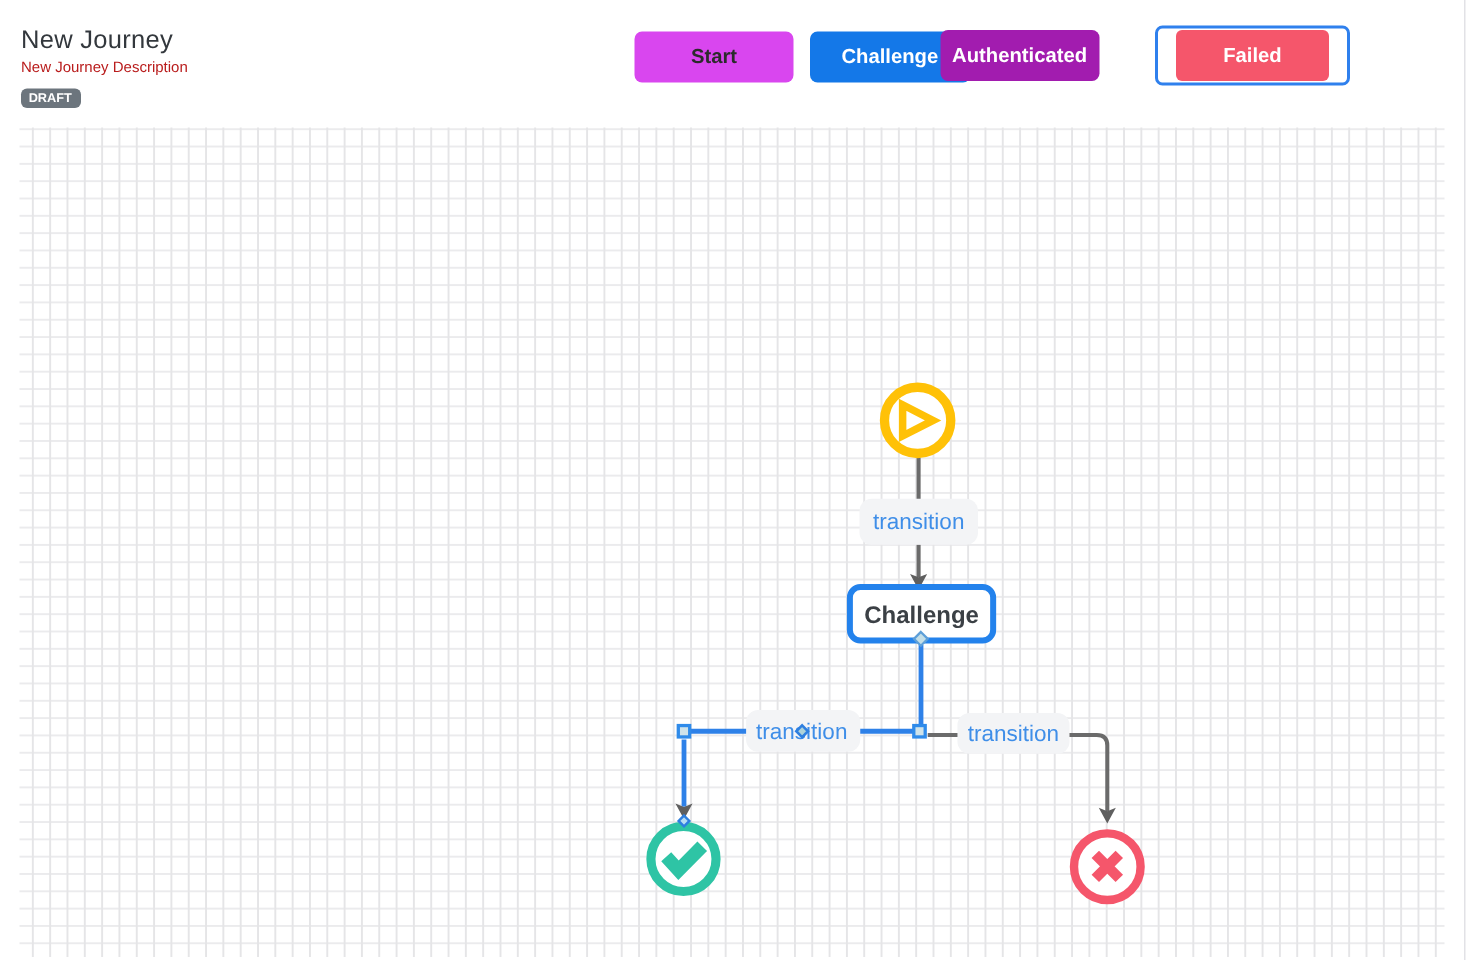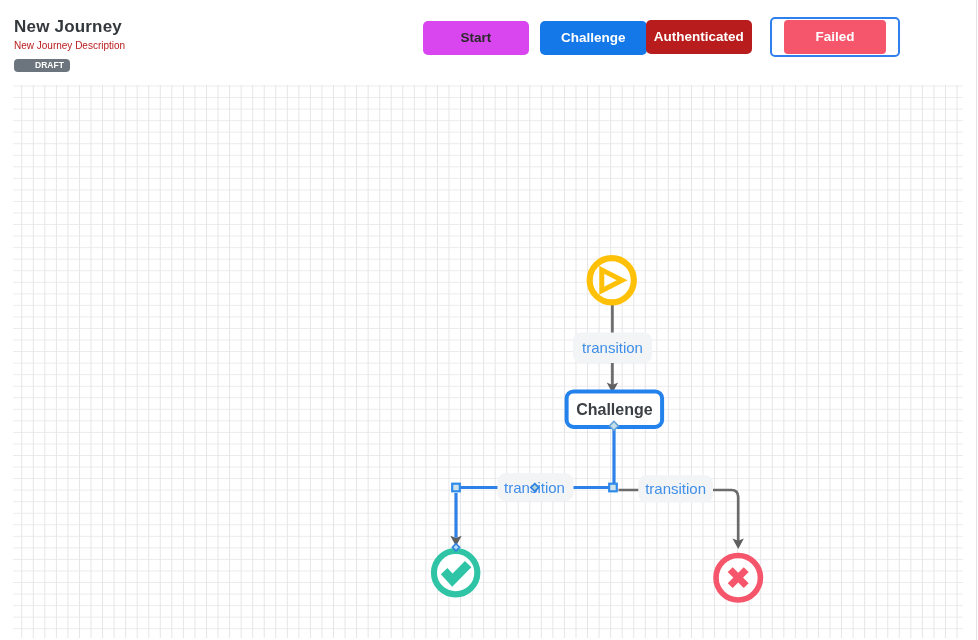--- a/index.html
+++ b/index.html
@@ -1,26 +1,26 @@
 <!DOCTYPE html>
 <html><head>
 <meta charset="utf-8">
 <style>
   html,body{margin:0;padding:0;width:978px;height:640px;background:#ffffff;overflow:hidden;
     font-family:"Liberation Sans", sans-serif;}
   .abs{position:absolute;}
-  #title{left:14px;top:17px;font-size:17px;font-weight:bold;color:#33383d;letter-spacing:.2px;}
+  #title{left:14px;top:17px;font-size:17px;font-weight:normal;color:#33383d;letter-spacing:.2px;}
   #desc{left:14px;top:40px;font-size:10px;color:#b91c1c;}
   #draft{left:13.5px;top:59px;width:40px;height:13px;background:#6c757d;border-radius:4px;
-    color:#fff;font-size:8.5px;font-weight:bold;text-align:center;line-height:13px;padding-left:16px;}
+    color:#fff;font-size:8.5px;font-weight:bold;text-align:center;line-height:13px;}
   .btn{top:20.5px;height:34px;border-radius:5px;font-size:13.5px;font-weight:bold;
     text-align:center;line-height:34px;color:#fff;}
   #b1{left:423px;width:106px;background:#d946ef;color:#2b2b2b;}
   #b2{left:539.5px;width:107.5px;background:#1478e8;}
-  #b3{left:646px;top:19.5px;width:105.5px;background:#b91c1c;}
+  #b3{left:627px;top:19.5px;width:105.5px;background:#a21caf;}
   #b4o{left:770px;top:17px;width:102px;height:34px;border:2.5px solid #2f80ed;border-radius:5px;padding:1px 12px;}
   #b4{position:relative;width:100%;height:100%;background:#f5566b;border-radius:4px;
      font-size:13.5px;font-weight:bold;color:#fff;text-align:center;line-height:34px;}
   #canvas{left:13px;top:85px;width:950px;height:553px;
     background-image:
       linear-gradient(to right,#e5e5e7 1px,transparent 1px),
       linear-gradient(to bottom,#ebebed 1px,transparent 1px);
     background-size:11.56px 11.56px;
     background-position:8.25px 0.5px;text-align:right;}
   #rightline{left:976px;top:0;width:1px;height:640px;background:#e2e2e6;}

